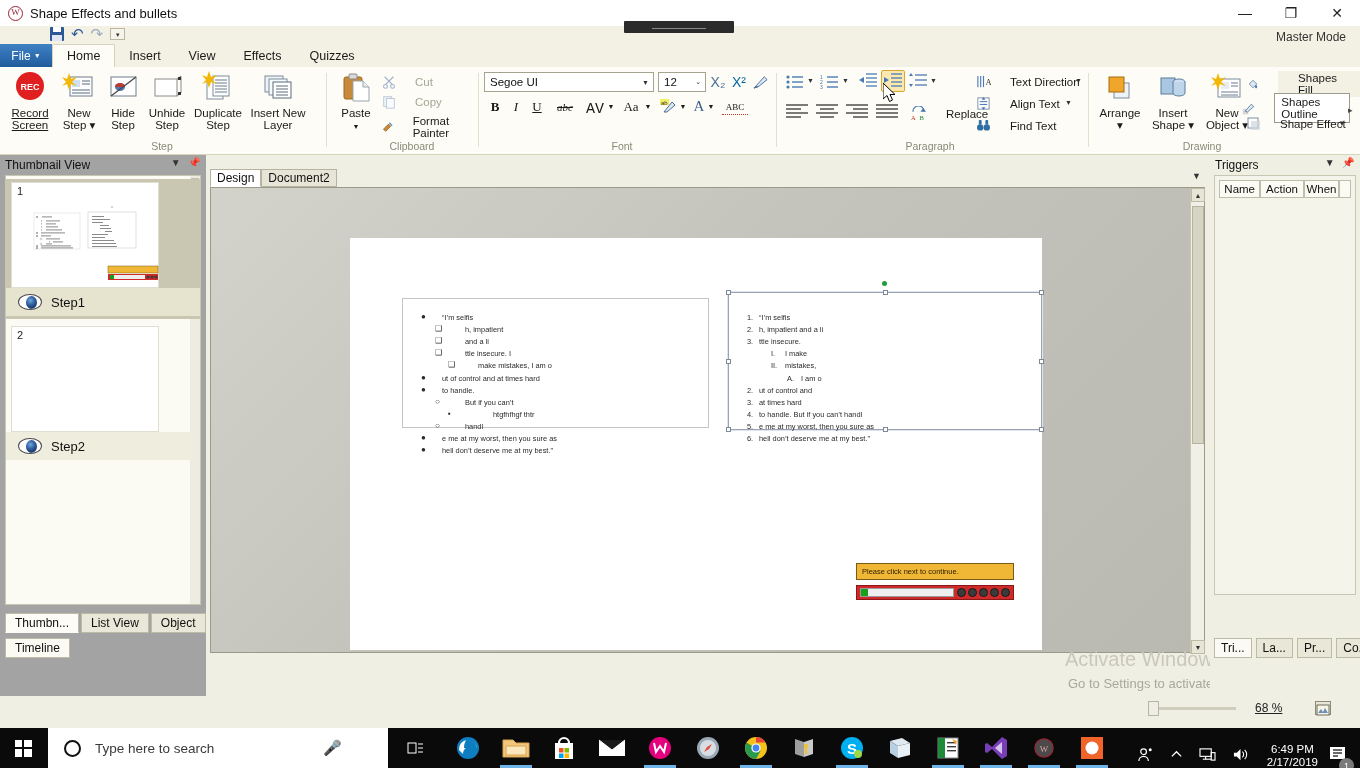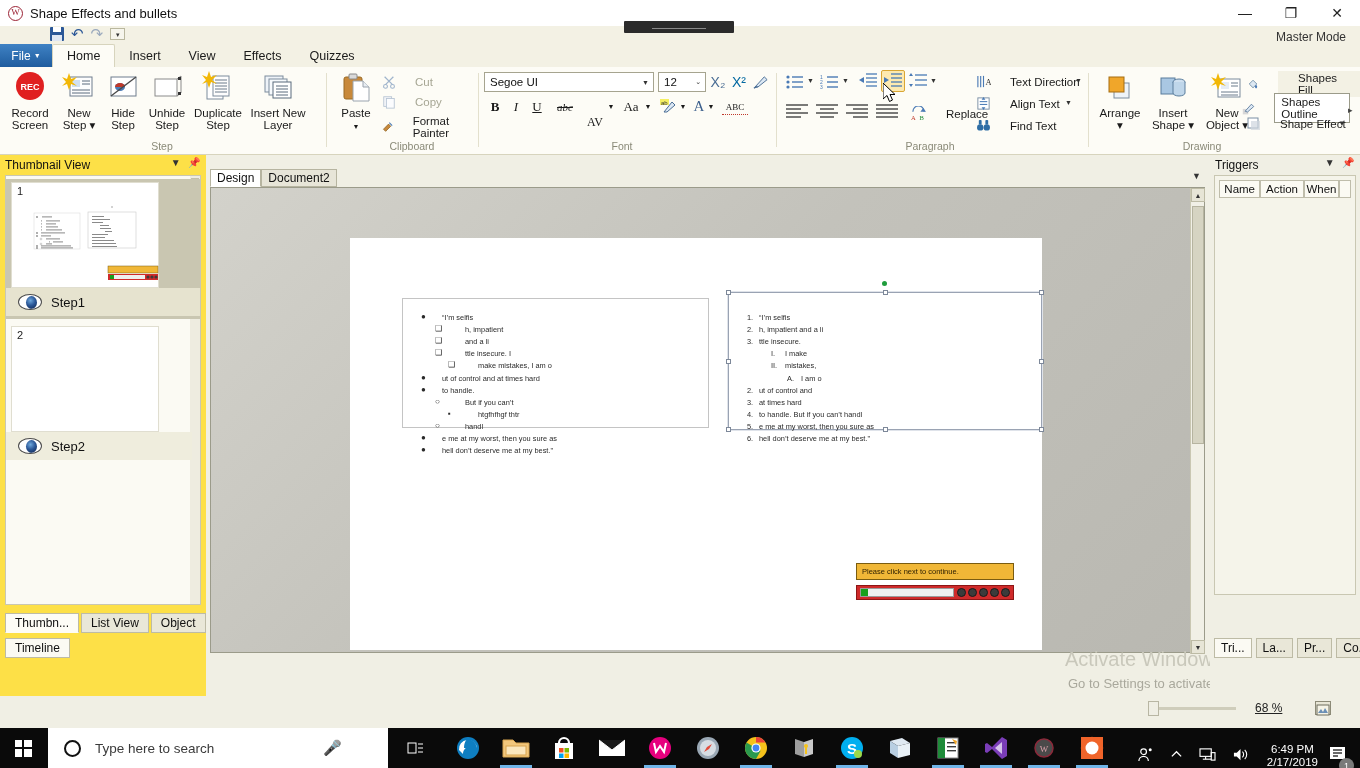--- a/index.html
+++ b/index.html
@@ -108,21 +108,21 @@
   
   .workarea{ position:absolute; left:0; top:155px; width:1360px; height:545px; background:#f0efe4; }
 
   .panel-head{
     height:20px; display:flex; align-items:center; font-size:12px; color:#111;
     padding-left:5px; position:relative;
   }
   .panel-head .tools{ position:absolute; right:5px; top:2px; display:flex; gap:8px; font-size:10px; color:#333;}
 
   
-  .leftpanel{ position:absolute; left:0; top:155px; width:206px; height:545px; background:#fde047; }
+  .leftpanel{ position:absolute; left:0; top:155px; width:206px; height:545px; background:#a3a3a3; }
   .thumb-list{ position:absolute; left:5px; top:20px; width:196px; height:430px;
                background:#fbfaf3; border:1px solid #c9c7b2; overflow:hidden;}
   .thumb{ position:absolute; left:5px; width:185px; }
   .thumb .num{ position:absolute; left:6px; top:3px; font-size:11px; color:#222; }
   .thumb .slide{ position:absolute; left:0; top:0; width:148px; height:106px; background:#fff; border:1px solid #e0ded0;}
   .thumb .sel-bg{ position:absolute; left:-5px; top:-3px; width:196px; height:140px; background:#c9c6b1; }
   .thumb .caption{ position:absolute; left:0; top:106px; width:148px; height:28px;
                    display:flex; align-items:center; gap:9px; padding-left:12px;
                    font-size:13px; color:#111; }
   .eye{ width:24px; height:16px; border-radius:50%; background:#fff;
@@ -259,21 +259,21 @@
       </div>
     <div class="rtab">
         <span>Quizzes</span>
       </div>
   </div>
   <div class="master-mode">Master Mode</div>
 
   <div class="ribbon">
 
     <div class="grp" style="left:0; width:324px;">
-      <div class="bigbtn" style="left:2px; --w:56px; width:56px;">
+      <div class="bigbtn" style="left:2px; --w:56px; width:56px;text-decoration:underline;">
         <div class="icn">
           <svg width="34" height="34" viewBox="0 0 34 34">
             <circle cx="17" cy="15" r="14" fill="#e02020"></circle>
             <text x="17" y="19" font-size="9" fill="#fff" text-anchor="middle" font-family="Liberation Sans, sans-serif" font-weight="bold">REC</text>
           </svg>
         </div>
         <div class="lbl">Record
 Screen</div>
       </div>
 
@@ -422,21 +422,21 @@
         <svg width="17" height="17" viewBox="0 0 18 18">
           <path d="M3 14 L13 3 l3 3 L6 14 z" fill="#dce8f4" stroke="#4a6d94"></path>
           <path d="M2 15 l4 -2" stroke="#4a6d94" stroke-width="1.3"></path>
         </svg>
       </div>
 
       <div class="fbtn" style="left:4px; top:31px; width:18px; height:18px; font-weight:bold; font-family:'Liberation Serif',serif;">B</div>
       <div class="fbtn" style="left:26px; top:31px; width:16px; height:18px; font-style:italic; font-family:'Liberation Serif',serif;">I</div>
       <div class="fbtn" style="left:46px; top:31px; width:18px; height:18px; text-decoration:underline; font-family:'Liberation Serif',serif;">U</div>
       <div class="fbtn" style="left:70px; top:32px; width:26px; height:16px; font-style:italic; font-size:11px; text-decoration:line-through; font-family:'Liberation Serif',serif;">abc</div>
-      <div class="fbtn" style="left:101px; top:46px; width:24px; height:18px; font-size:12px; font-family:Liberation Serif, serif;">AV</div>
+      <div class="fbtn" style="left:101px; top:33px; width:24px; height:18px; font-size:15px; font-family:Liberation Mono, monospace;">AV</div>
       <div class="fbtn" style="left:124px; top:33px; width:10px; height:12px; font-size:7px;">▼</div>
       <div class="fbtn" style="left:138px; top:31px; width:22px; height:18px; font-size:13px; font-family:'Liberation Serif',serif;">Aa</div>
       <div class="fbtn" style="left:161px; top:33px; width:10px; height:12px; font-size:7px;">▼</div>
       <div class="fbtn" style="left:176px; top:30px; width:20px; height:18px;">
         <svg width="18" height="18" viewBox="0 0 18 18">
           <rect x="1" y="2" width="9" height="6" fill="#f5ef62"></rect>
           <text x="2" y="7.5" font-size="6" fill="#333" font-family="Liberation Sans, sans-serif">ab</text>
           <path d="M5 15 L13 5 l3 3 L8 15 z" fill="#dce8f4" stroke="#4a6d94"></path>
         </svg>
       </div>
@@ -809,21 +809,21 @@
               <div class="li" style="left: 62px; top: 50.3px;">ttle insecure. I</div>
               <div class="bul" style="left: 45px; top: 61.4px;">❑</div>
               <div class="li" style="left: 75px; top: 62.4px;">make mistakes, I am o</div>
               <div class="bul" style="left: 18px; top: 73.5px;">●</div>
               <div class="li" style="left: 39px; top: 74.5px;">ut of control and at times hard</div>
               <div class="bul" style="left: 18px; top: 85.6px;">●</div>
               <div class="li" style="left: 39px; top: 86.6px;">to handle.</div>
               <div class="bul" style="left: 32px; top: 97.7px;">○</div>
               <div class="li" style="left: 62px; top: 98.7px;">But if you can’t</div>
               <div class="bul" style="left: 45px; top: 109.8px;">▪</div>
-              <div class="li" style="left: 75px; top: 110.8px;">htgfhfhgf thtr</div>
+              <div class="li" style="left: 90px; top: 110.8px;">htgfhfhgf thtr</div>
               <div class="bul" style="left: 32px; top: 121.9px;">○</div>
               <div class="li" style="left: 62px; top: 122.9px;">handl</div>
               <div class="bul" style="left: 18px; top: 134px;">●</div>
               <div class="li" style="left: 39px; top: 135px;">e me at my worst, then you sure as</div>
               <div class="bul" style="left: 18px; top: 146.1px;">●</div>
               <div class="li" style="left: 39px; top: 147.1px;">hell don’t deserve me at my best.”</div>
             </div>
         </div>
 
         <div class="tbox selected" style="left:378px; top:54px; width:314px; height:138px;">

